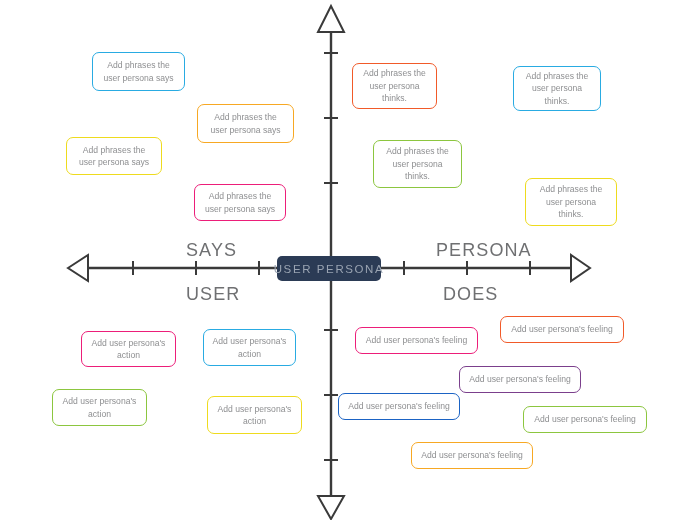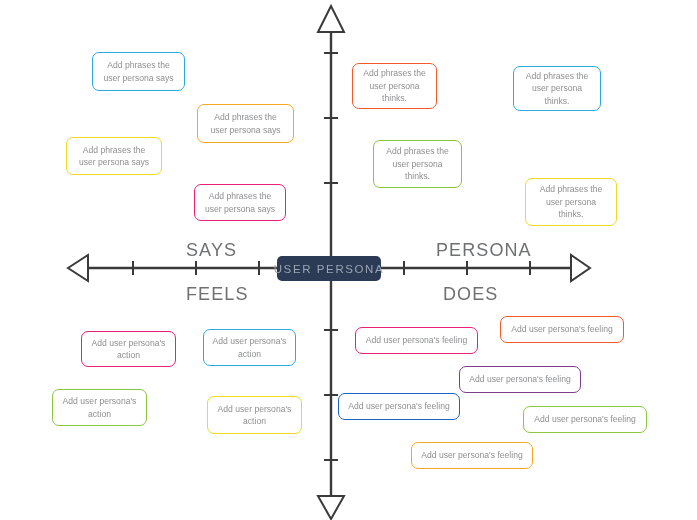--- a/index.html
+++ b/index.html
@@ -106,21 +106,21 @@
     </g>
 
     <polygon points="331,6 318,32 344,32" fill="#ffffff" stroke="#3a3a3a" stroke-width="2"></polygon>
     <polygon points="331,519 318,496 344,496" fill="#ffffff" stroke="#3a3a3a" stroke-width="2"></polygon>
     <polygon points="68,268 88,255 88,281" fill="#ffffff" stroke="#3a3a3a" stroke-width="2"></polygon>
     <polygon points="590,268 571,255 571,281" fill="#ffffff" stroke="#3a3a3a" stroke-width="2"></polygon>
   </svg>
 
   <div class="quad-label quad-says">SAYS</div>
   <div class="quad-label quad-thinks">PERSONA</div>
-  <div class="quad-label quad-does">FEELS</div>
+  <div class="quad-label quad-does">USER</div>
   <div class="quad-label quad-feels">DOES</div>
 
   <div id="persona-badge">
     <span>USER PERSONA</span>
   </div>
 
   <div id="notes-layer">
       <div class="note" style="left: 92px; top: 52px; width: 93px; height: 39px; border-color: rgb(41, 171, 226);">Add phrases the
 user persona says</div>
       <div class="note" style="left: 197px; top: 104px; width: 97px; height: 39px; border-color: rgb(247, 168, 35);">Add phrases the

